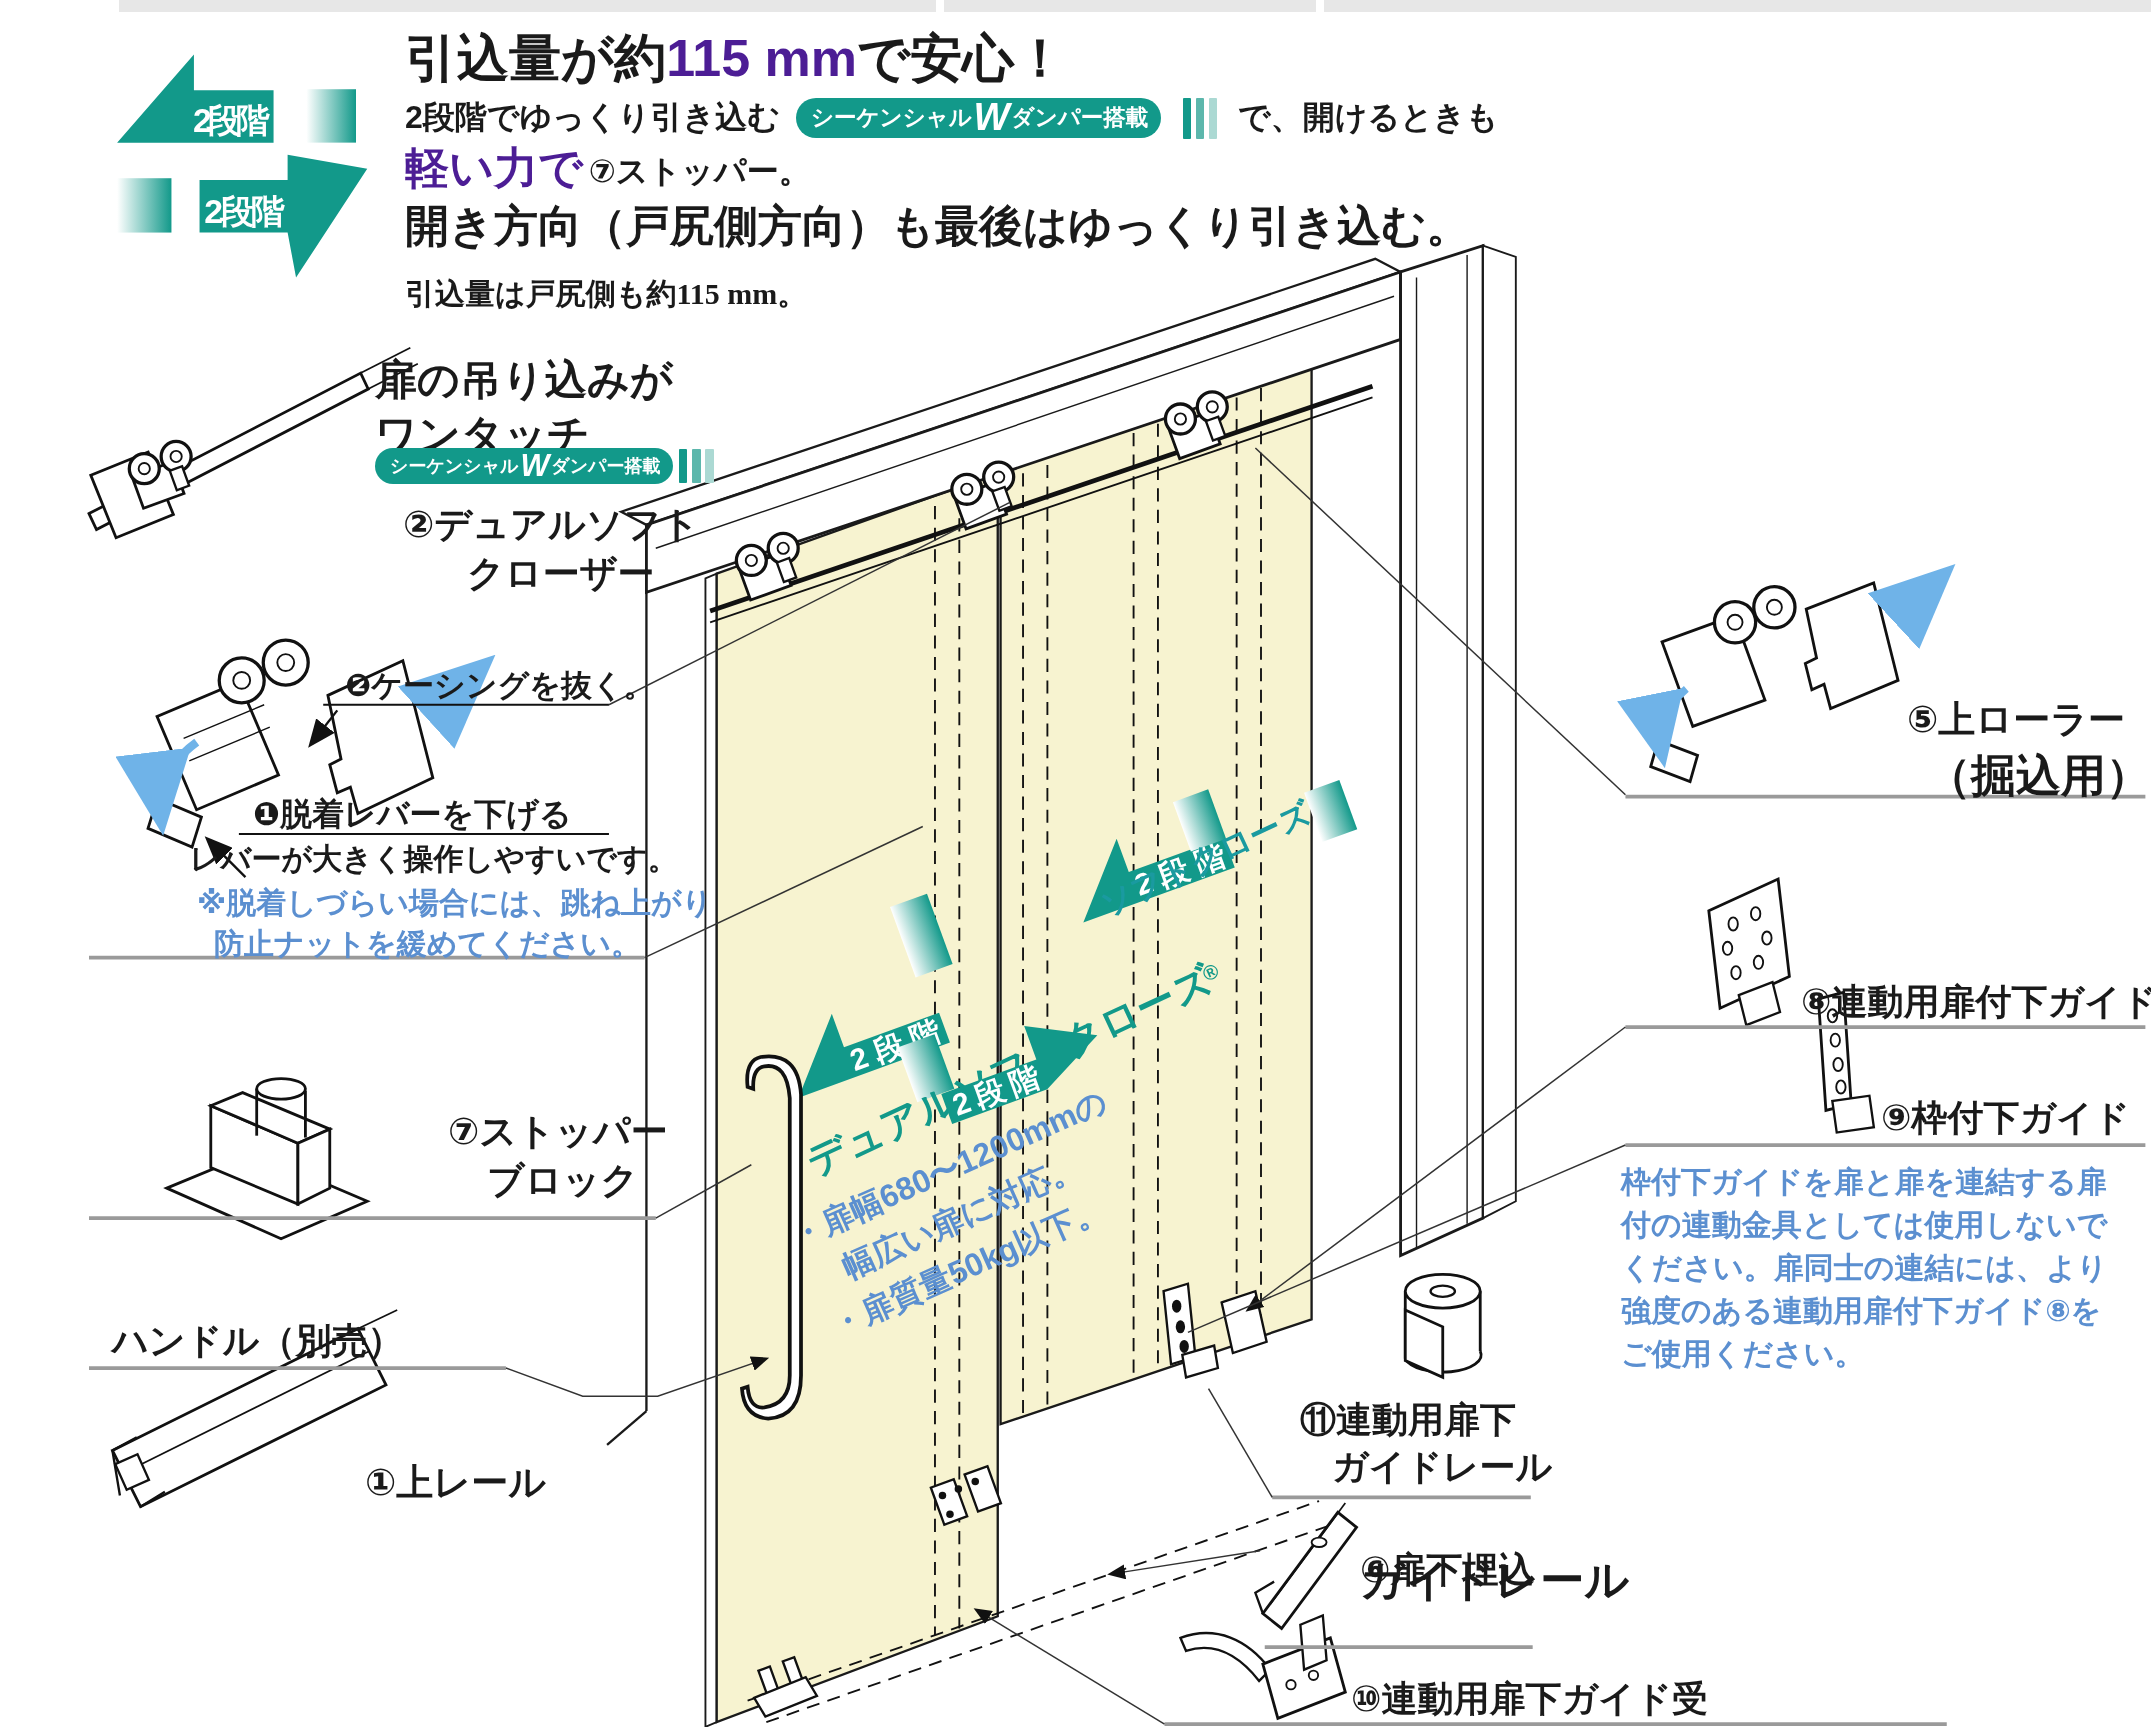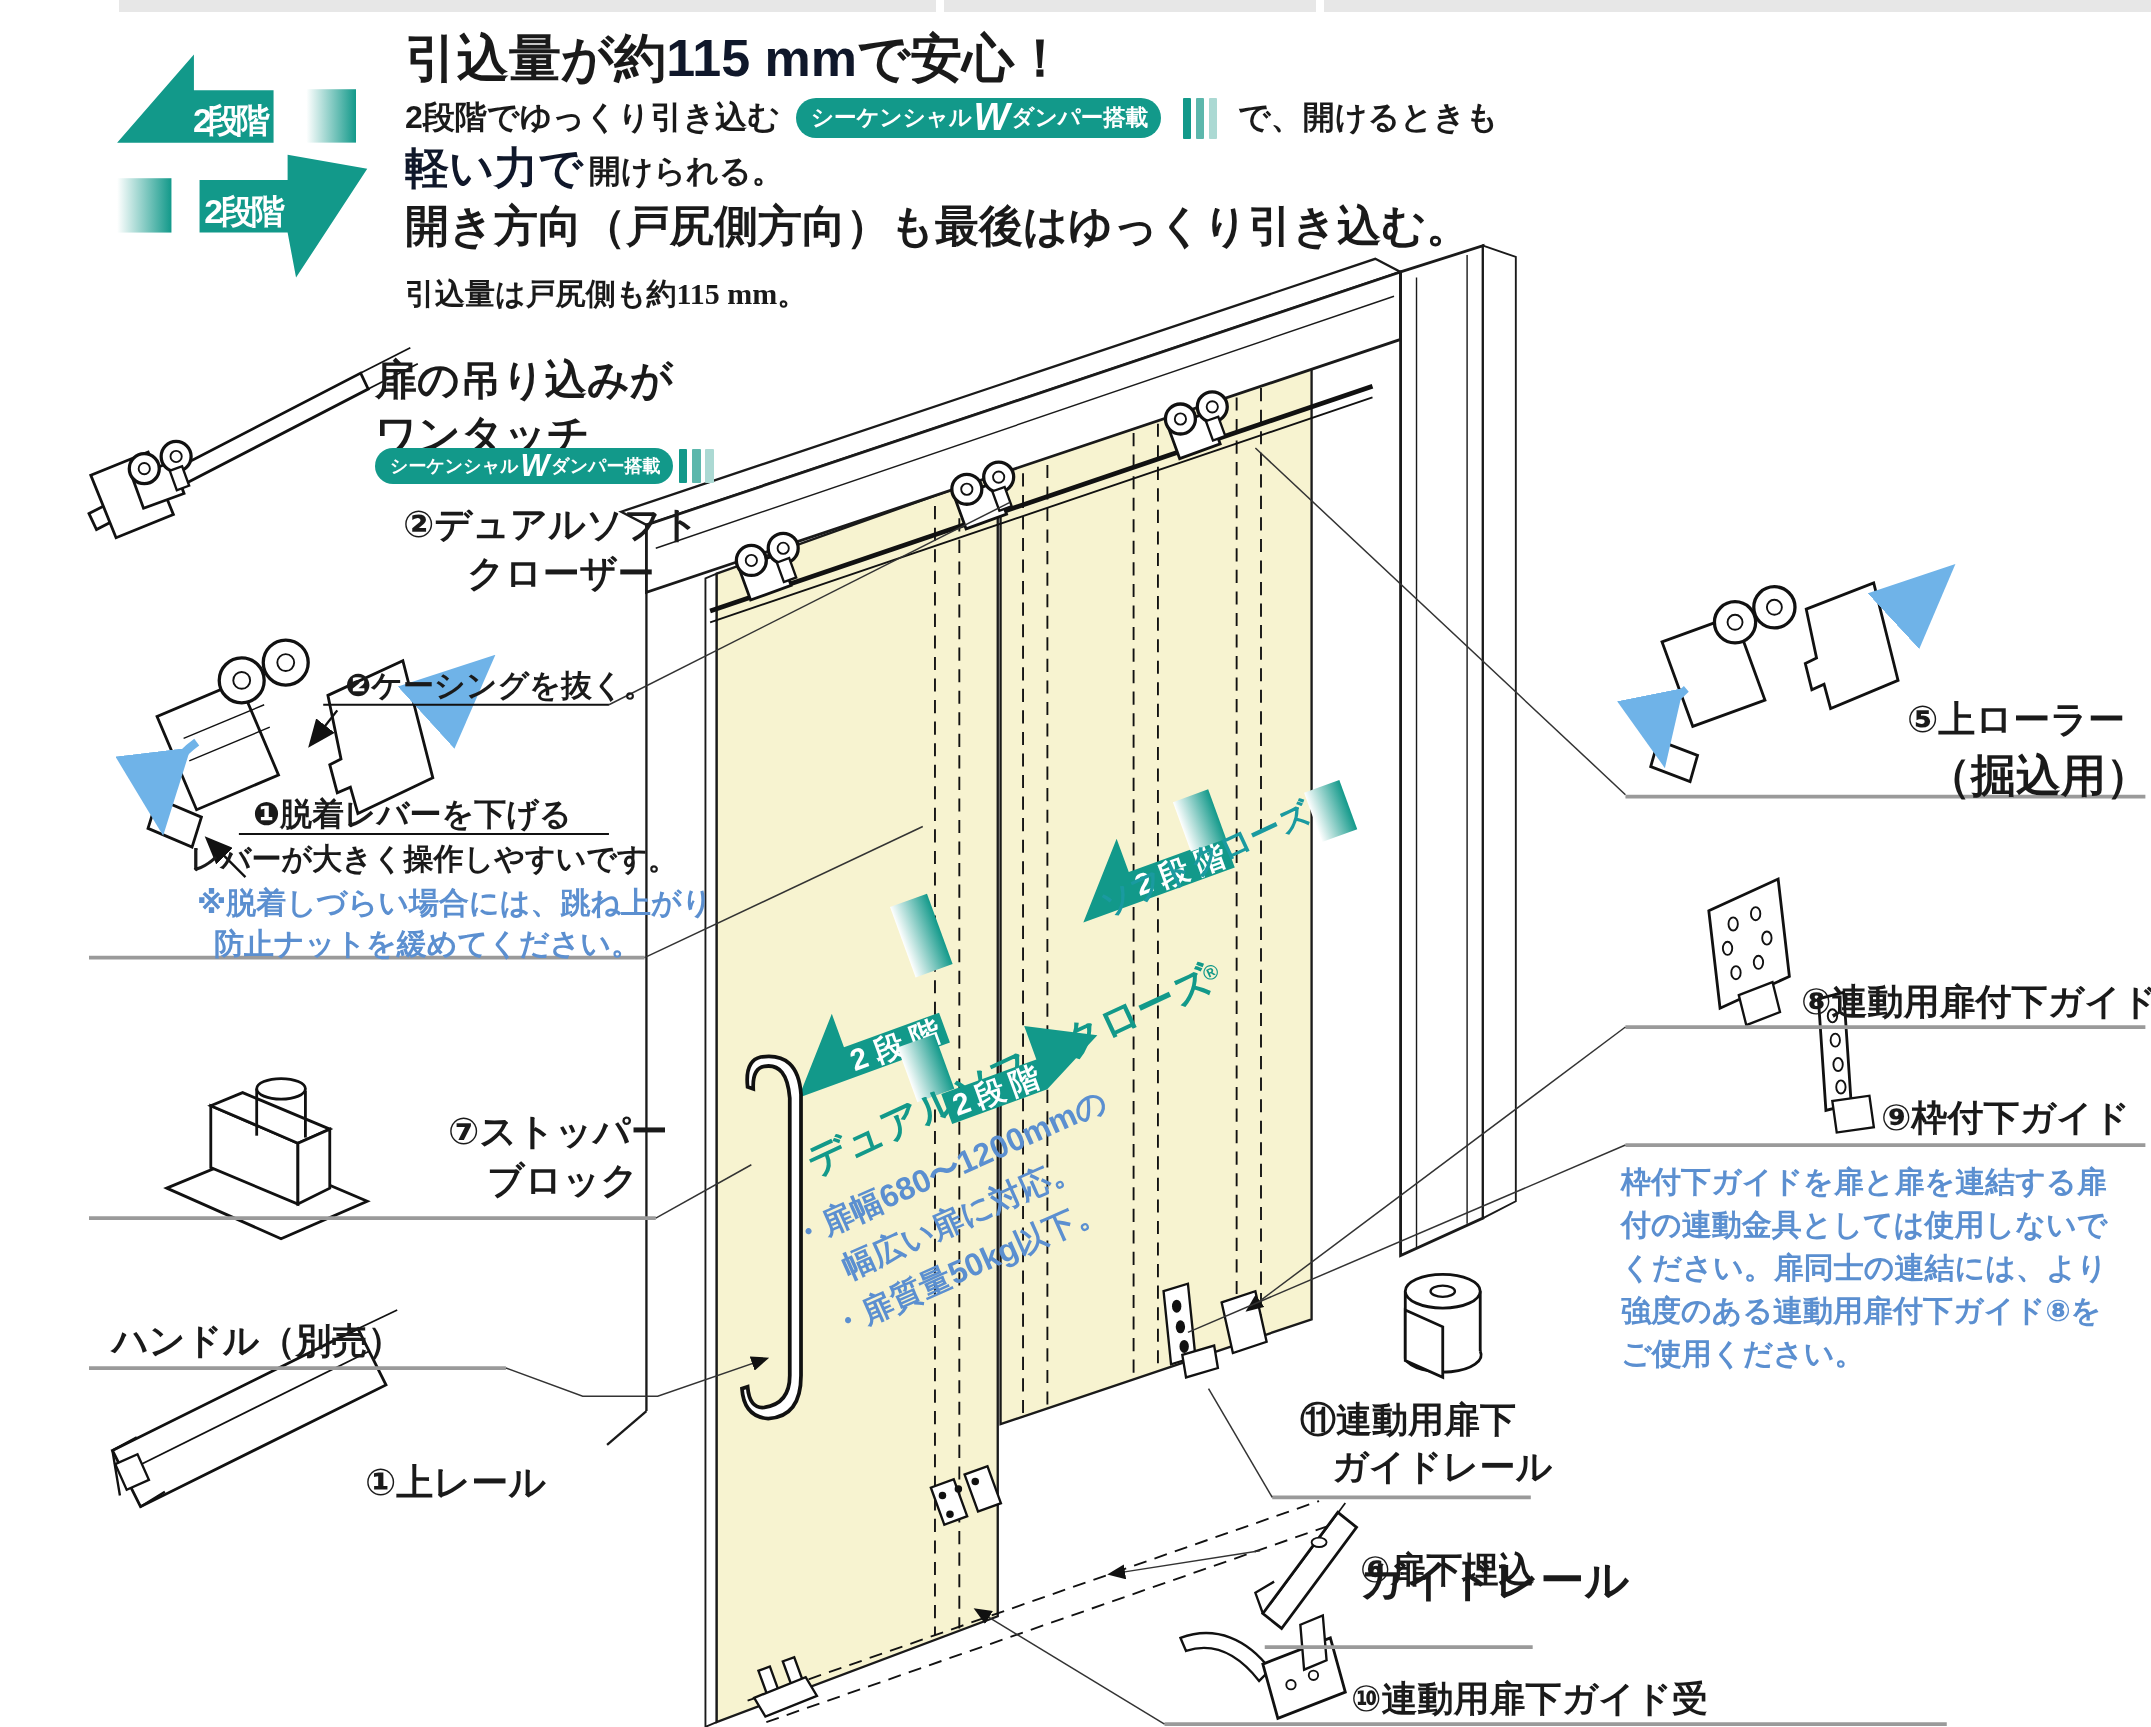--- a/index.html
+++ b/index.html
@@ -1,20 +1,20 @@
 <!DOCTYPE html>
 <html lang="ja" style="font-size:15px"><head>
 <meta charset="utf-8">
 <style>
   html,body{margin:0;padding:0;background:#fff;}
   .stage{position:relative;width:2151px;height:1728px;background:#fff;overflow:hidden;
          font-family:"Liberation Sans","DejaVu Sans",sans-serif;color:#1a1a1a;}
   .t{position:absolute;white-space:nowrap;}
   .bold{font-weight:800;}
-  .teal{color:#0f172a;}
+  .teal{color:#4c1d95;}
   .blue{color:#5B8FD0;}
   .bar{position:absolute;top:0;height:12px;background:#e7e7e7;}
   svg{position:absolute;left:0;top:0;}
   .badge{display:inline-flex;align-items:center;background:#12998A;color:#fff;
          border-radius:22.5px;padding:1.9px 13px 1.9px 15px;font-weight:800;line-height:1;}
   .badge .bw{font-size:170%;font-style:italic;margin:0 1.9px;transform:translateY(-0.9px);}
   .bars{display:inline-flex;margin-left:5.6px;}
   .bars i{display:block;width:8.4px;margin-right:4.7px;border-radius:0.9px;}
   .bars i:nth-child(1){background:#12998A;}
   .bars i:nth-child(2){background:#5cb7ac;}
@@ -293,21 +293,21 @@
     <span class="bars">
         <i style="height:41px;"></i>
         <i style="height:41px;"></i>
         <i style="height:41px;"></i>
       </span>
     <span class="bold" style="font-size:32px;">で、開けるときも</span>
   </div>
 
   <div class="t hline3" style="left:405px;top:139px;">
     <span class="teal bold" style="font-size:44px;">軽い力で</span>
-    <span class="bold" style="font-size:32px;padding-bottom:3.7px;">開けられる。</span>
+    <span class="bold" style="font-size:32px;padding-bottom:3.7px;">⑦ストッパー。</span>
   </div>
 
   <div class="t bold" style="left:405px;top:197px;font-size:44px;">開き方向（戸尻側方向）も最後はゆっくり引き込む。</div>
   <div class="t" style="left:405px;top:274px;font-size:30px;font-weight:600;font-family:Liberation Serif, serif;">引込量は戸尻側も約115 mm。</div>
 
   <div class="t bold" style="left:375px;top:352px;font-size:42px;">扉の吊り込みが</div>
   <div class="t bold" style="left:375px;top:407px;font-size:42px;">ワンタッチ</div>
 
   <div class="t" style="left:375px;top:448px;">
     <span style="display:inline-flex;align-items:center;">

